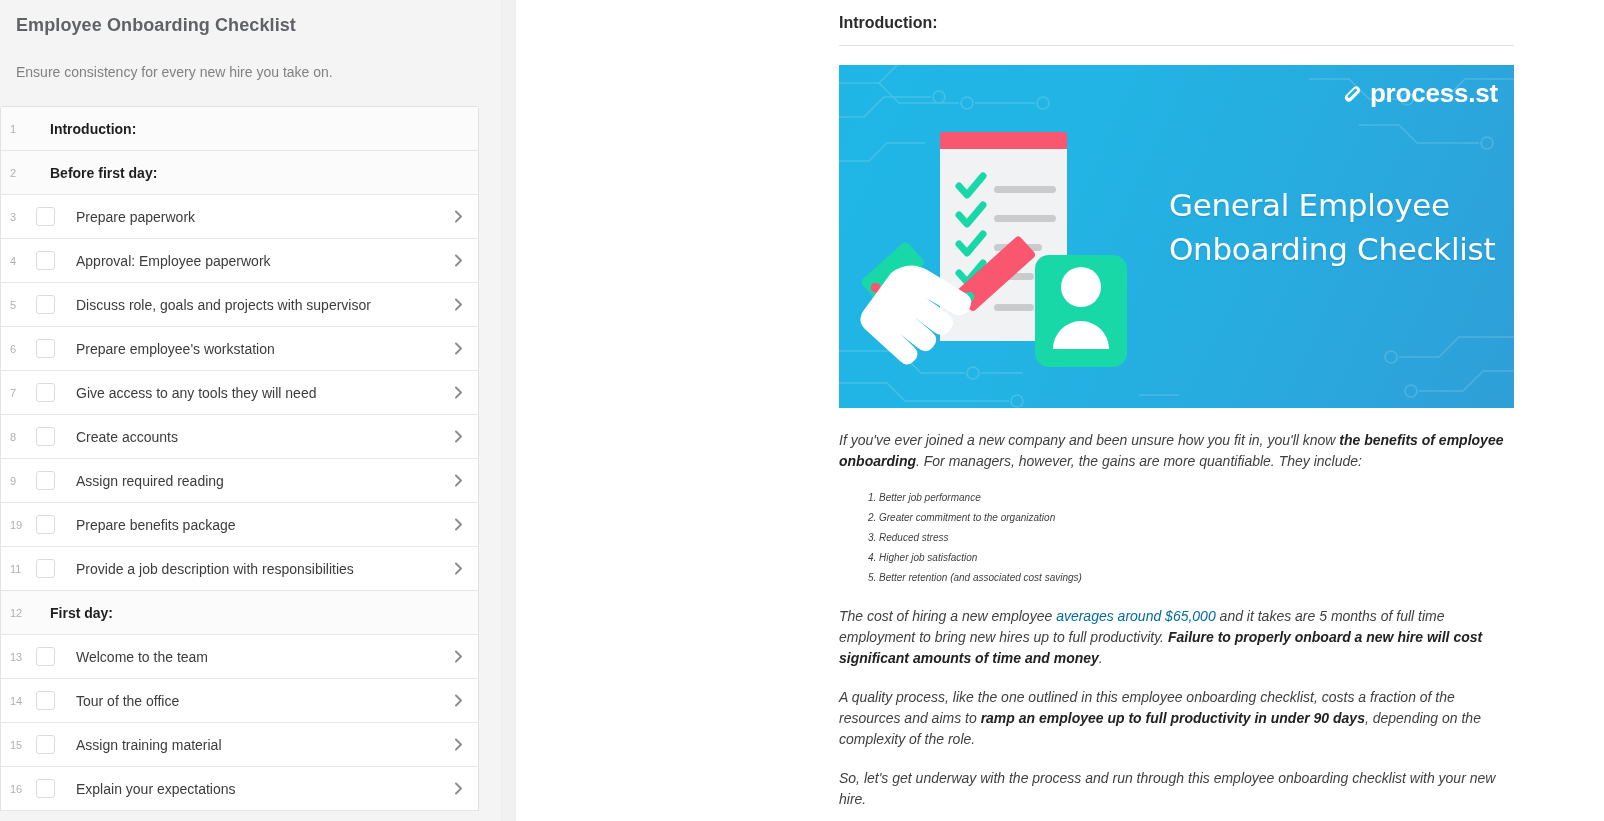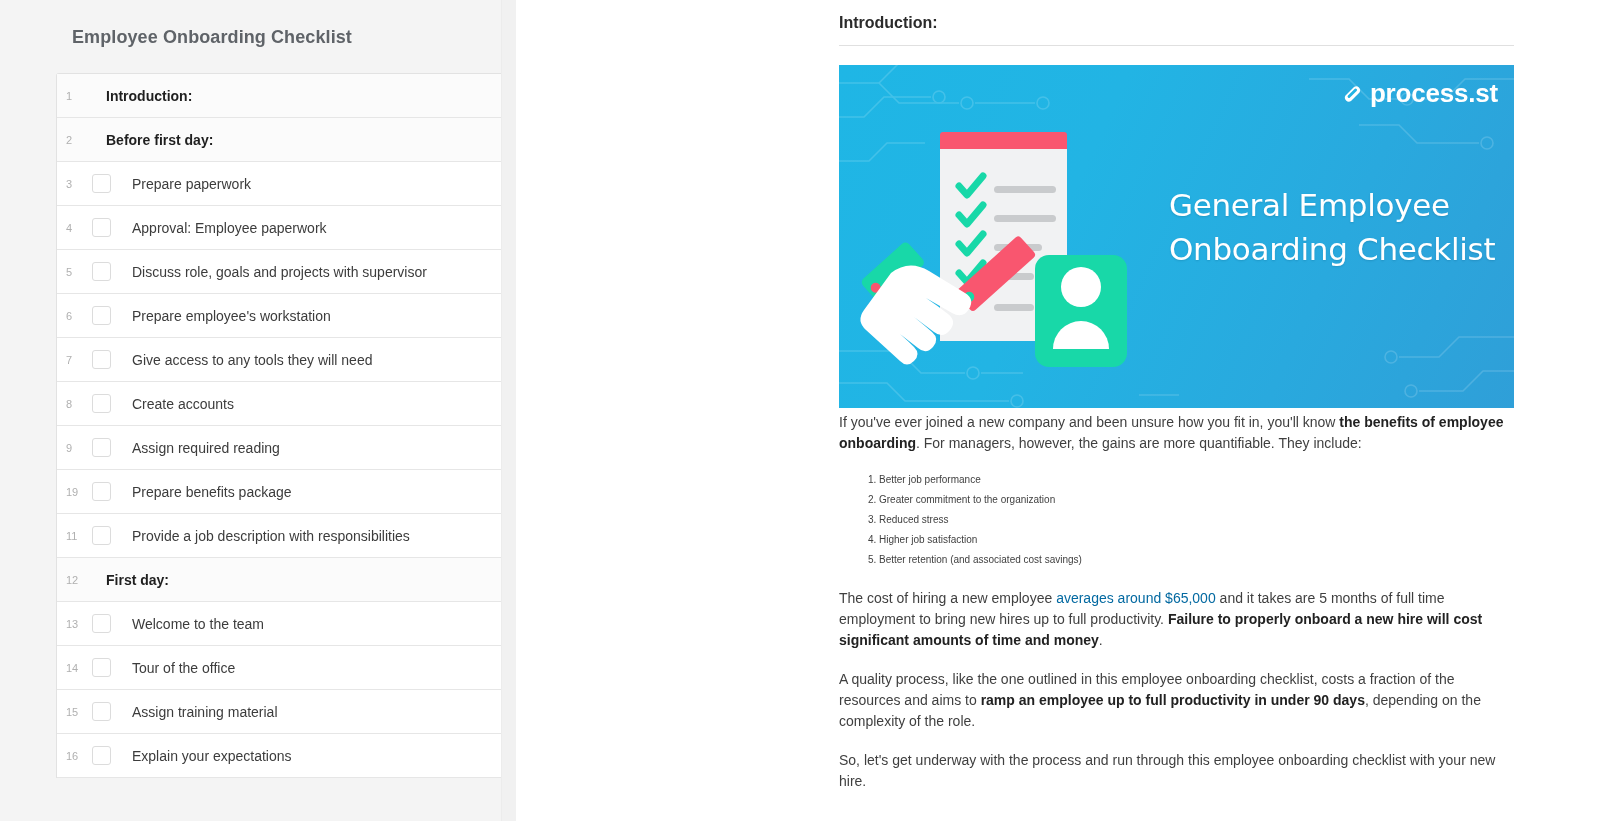--- a/index.html
+++ b/index.html
@@ -23,22 +23,21 @@
     width: 516px;
     height: 821px;
     background: #f4f4f4;
     overflow: hidden;
     flex: 0 0 516px;
   }
   .sidebar-inner {
     width: 495px;
     height: 821px;
     background: #f4f4f4;
-    padding: 12px;
-    margin-left: 44px;
+    padding: 0;
   }
   .checklist-header {
     padding: 14px 16px 0 16px;
   }
   .checklist-title {
     font-size: 18px;
     font-weight: bold;
     color: #5f6368;
     letter-spacing: 0.1px;
     line-height: 22px;
@@ -181,21 +180,21 @@
     line-height: 44px;
     letter-spacing: -0.3px;
     text-shadow: 0 1px 2px rgba(0,60,90,.18);
     font-family: "DejaVu Sans", sans-serif;
     font-weight: 400;
   }
   .banner-title .l2 { display:block; }
   .art { position: absolute; left: 0; top: 0; }
 
   
-  .copy { width: 675px; padding-top: 4px; }
+  .copy { width: 675px; padding-top: 22px; font-style: italic; }
   .copy p {
     font-size: 14px;
     line-height: 21px;
     color: #3f3f3f;
     margin-bottom: 18px;
   }
   .copy p.tight { margin-bottom: 16px; }
   .copy b { font-weight: bold; color: #222; }
   .copy a { color: #0369a1; text-decoration: none; }
   .copy ol {
@@ -212,20 +211,21 @@
 </head>
 <body>
 
 <div class="app">
 
   <div class="sidebar">
     <div class="sidebar-inner">
 
       <div class="checklist-header">
         <div class="checklist-title">Employee Onboarding Checklist</div>
+        <div class="checklist-subtitle">Ensure consistency for every new hire you take on.</div>
       </div>
 
       <div class="task-card" id="task-list">
           <div class="task-row heading">
             <div class="task-num">1</div>
             <div class="task-label">Introduction:</div>
           </div>
           <div class="task-row heading">
             <div class="task-num">2</div>
             <div class="task-label">Before first day:</div>

